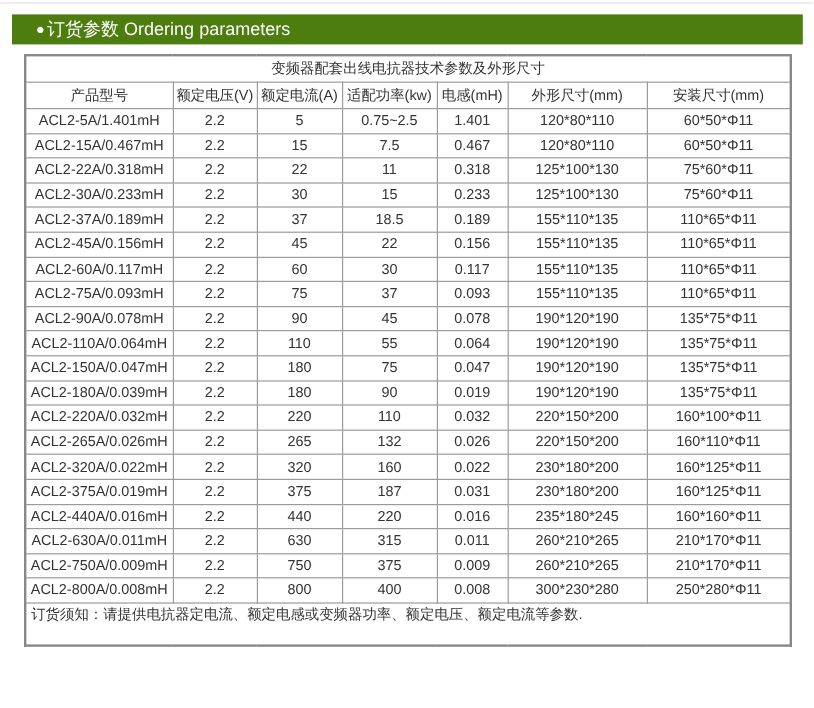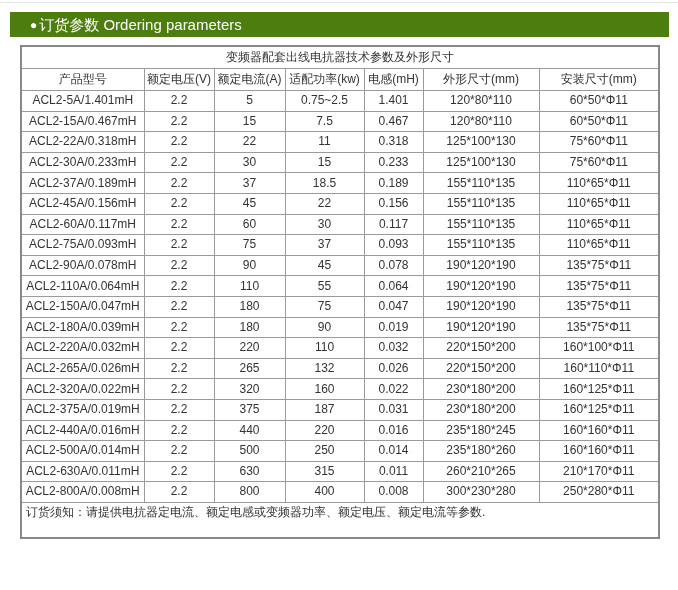--- a/index.html
+++ b/index.html
@@ -260,34 +260,34 @@
       <tr>
         <td>ACL2-440A/0.016mH</td>
         <td>2.2</td>
         <td>440</td>
         <td>220</td>
         <td>0.016</td>
         <td>235*180*245</td>
         <td>160*160*Φ11</td>
       </tr>
       <tr>
-        <td>ACL2-500A/0.014mH</td>
-        <td>2.2</td>
-        <td>500</td>
-        <td>250</td>
-        <td>0.014</td>
-        <td>235*180*260</td>
-        <td>160*160*Φ11</td>
-      </tr>
-      <tr>
         <td>ACL2-630A/0.011mH</td>
         <td>2.2</td>
         <td>630</td>
         <td>315</td>
         <td>0.011</td>
+        <td>260*210*265</td>
+        <td>210*170*Φ11</td>
+      </tr>
+      <tr>
+        <td>ACL2-750A/0.009mH</td>
+        <td>2.2</td>
+        <td>750</td>
+        <td>375</td>
+        <td>0.009</td>
         <td>260*210*265</td>
         <td>210*170*Φ11</td>
       </tr>
       <tr>
         <td>ACL2-800A/0.008mH</td>
         <td>2.2</td>
         <td>800</td>
         <td>400</td>
         <td>0.008</td>
         <td>300*230*280</td>

